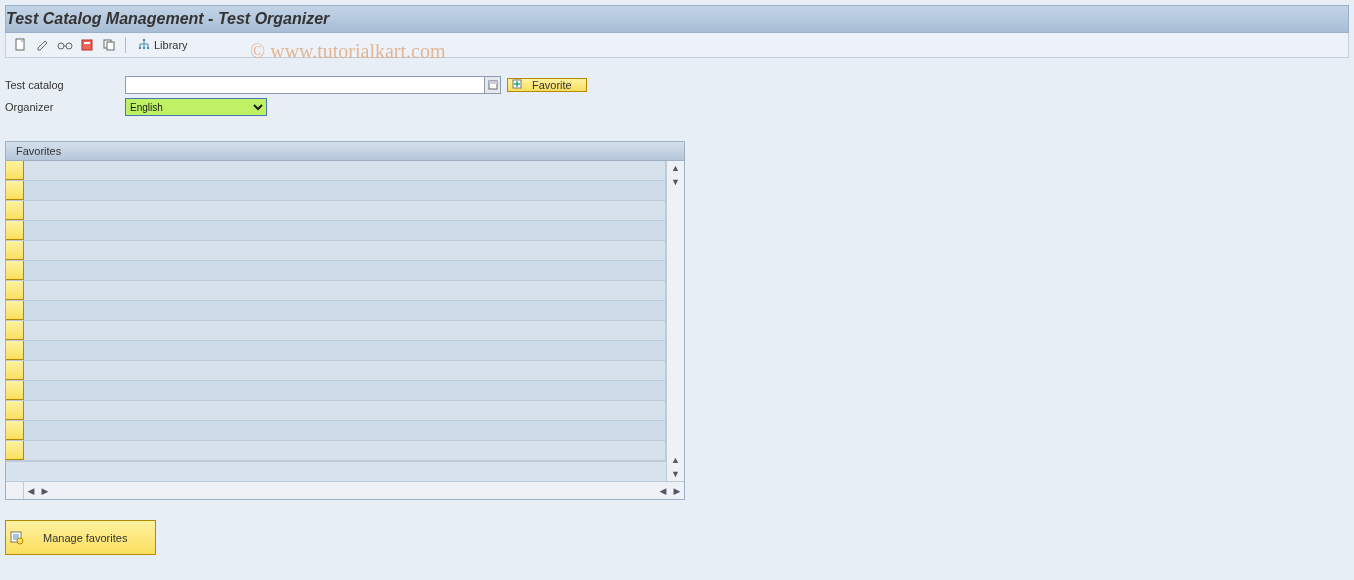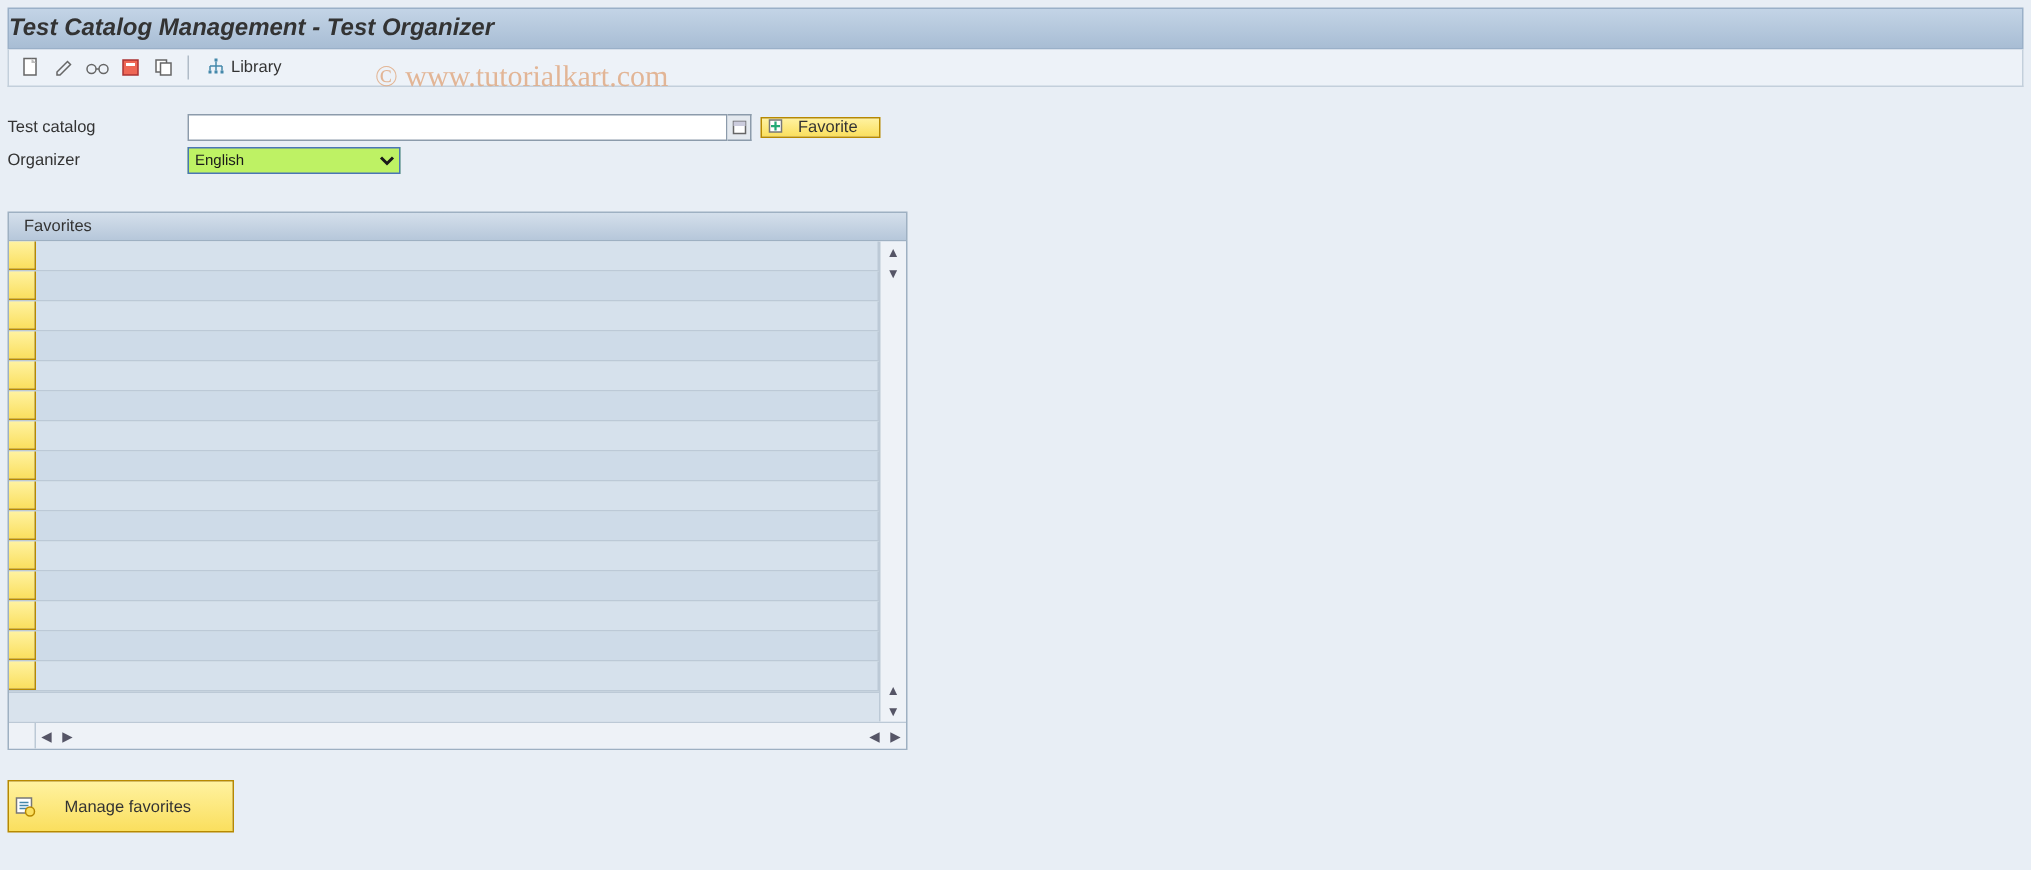--- a/index.html
+++ b/index.html
@@ -110,21 +110,21 @@
     .lang-select {
       width: 142px;
       height: 18px;
       border: 1px solid #4a75b5;
       background: #bef264;
       font-size: 10px;
       color: #1a1a1a;
     }
     .fav-panel {
       margin: 25px 0 0 0;
-      width: 600px;
+      width: 680px;
       border: 1px solid #9eb0c2;
     }
     .fav-header {
       background: linear-gradient(to bottom, #d4dfeb, #b6c7da);
       border-bottom: 1px solid #9eb0c2;
       padding: 3px 10px;
       color: #333;
       font-size: 11px;
     }
     .fav-grid-wrap {

